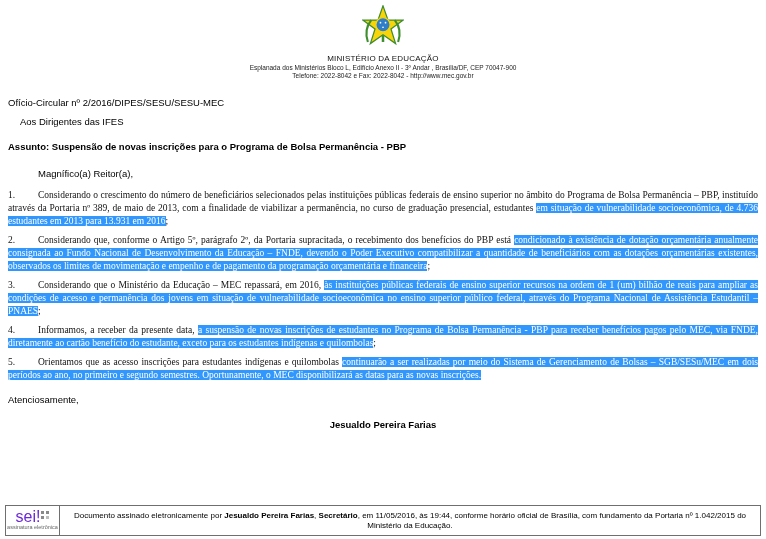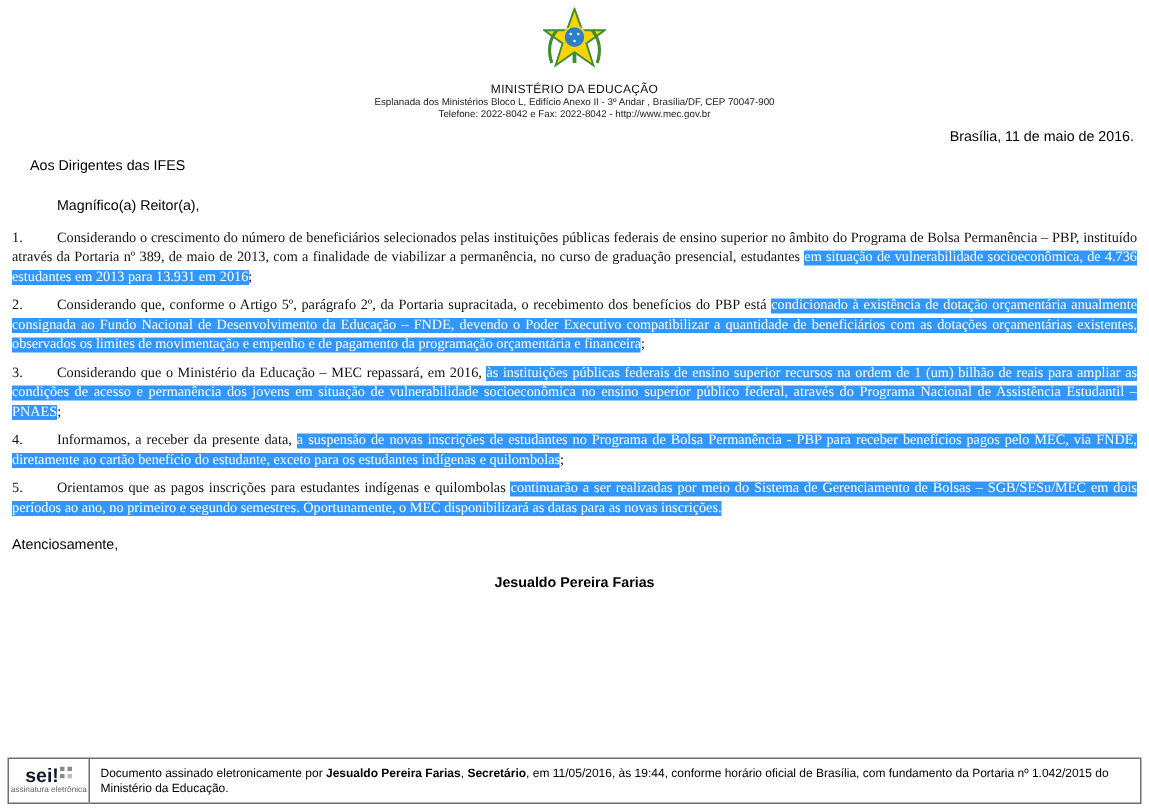--- a/index.html
+++ b/index.html
@@ -30,24 +30,24 @@
   .sig-title { font-size:9.5px; margin-top:7px; }
   .footer {
     position:absolute; left:5px; right:5px; bottom:3px;
     border:1px solid #6f6f6f; display:flex; align-items:stretch; min-height:31px; background:#fff;
   }
   .sei-cell {
     width:54px; border-right:1px solid #6f6f6f; display:flex; flex-direction:column;
     align-items:center; justify-content:center; padding:2px 1px;
   }
   .sei-row { display:flex; align-items:flex-start; }
-  .sei-word { font-weight:bold; font-size:13px; color:#0f172a; line-height:12px; }
+  .sei-word { font-weight:normal; font-size:16px; color:#6d28d9; line-height:12px; }
   .sei-grid { margin-left:1px; margin-top:0; }
   .sei-sub { font-size:5.5px; color:#666; margin-top:1px; text-align:center; line-height:6px; }
-  .footer-text { flex:1; font-size:8px; line-height:10px; padding:4px 7px; display:flex; align-items:center; color:#000; }
+  .footer-text { flex:1; font-size:8px; line-height:10px; padding:4px 7px; display:flex; align-items:center; color:#000;text-align:center; }
 </style>
 </head>
 <body>
 
 <div class="page">
 
   <div class="header">
     <div class="emblem">
       <svg width="42" height="42" viewBox="0 0 100 100" aria-hidden="true">
         <polygon fill="#f8d408" stroke="#3e8e2e" stroke-width="3" points="50,2 62,36 98,36 69,57 80,92 50,71 20,92 31,57 2,36 38,36"></polygon>
@@ -59,35 +59,39 @@
         <circle cx="56" cy="42" r="2" fill="#fff"></circle>
         <circle cx="50" cy="53" r="2" fill="#fff"></circle>
         <rect x="47" y="72" width="6" height="16" fill="#3e8e2e"></rect>
       </svg>
     </div>
     <div class="ministry">MINISTÉRIO DA EDUCAÇÃO</div>
     <div class="addr">Esplanada dos Ministérios Bloco L, Edifício Anexo II - 3º Andar , Brasília/DF, CEP 70047-900</div>
     <div class="addr">Telefone: 2022-8042 e Fax: 2022-8042 - http://www.mec.gov.br</div>
   </div>
 
+  <div class="line doc-number">Ofício-Circular nº 2/2016/DIPES/SESU/SESU-MEC</div>
 
-  <div class="line city-date">Brasília, 11 de maio de 2016.</div>
 
   <div class="line addressee">Aos Dirigentes das IFES</div>
 
+  <div class="line subject-line">
+    <span>Assunto:</span>
+    <span>Suspensão de novas inscrições para o Programa de Bolsa Permanência - PBP</span>
+  </div>
 
 
   <div class="line salutation">Magnífico(a) Reitor(a),</div>
 
   <div class="paras" id="paragraphs">
       <div class="para"><span class="para-num">1.</span><span>Considerando o crescimento do número de beneficiários selecionados pelas instituições públicas federais de ensino superior no âmbito do Programa de Bolsa Permanência – PBP, instituído através da Portaria nº 389, de maio de 2013, com a finalidade de viabilizar a permanência, no curso de graduação presencial, estudantes </span><span class="hl">em situação de vulnerabilidade socioeconômica, de 4.736 estudantes em 2013 para 13.931 em 2016</span><span>;</span></div>
       <div class="para"><span class="para-num">2.</span><span>Considerando que, conforme o Artigo 5º, parágrafo 2º, da Portaria supracitada, o recebimento dos benefícios do PBP está </span><span class="hl">condicionado à existência de dotação orçamentária anualmente consignada ao Fundo Nacional de Desenvolvimento da Educação – FNDE, devendo o Poder Executivo compatibilizar a quantidade de beneficiários com as dotações orçamentárias existentes, observados os limites de movimentação e empenho e de pagamento da programação orçamentária e financeira</span><span>;</span></div>
       <div class="para"><span class="para-num">3.</span><span>Considerando que o Ministério da Educação – MEC repassará, em 2016, </span><span class="hl">às instituições públicas federais de ensino superior recursos na ordem de 1 (um) bilhão de reais para ampliar as condições de acesso e permanência dos jovens em situação de vulnerabilidade socioeconômica no ensino superior público federal, através do Programa Nacional de Assistência Estudantil – PNAES</span><span>;</span></div>
       <div class="para"><span class="para-num">4.</span><span>Informamos, a receber da presente data, </span><span class="hl">a suspensão de novas inscrições de estudantes no Programa de Bolsa Permanência - PBP para receber benefícios pagos pelo MEC, via FNDE, diretamente ao cartão benefício do estudante, exceto para os estudantes indígenas e quilombolas</span><span>;</span></div>
-      <div class="para"><span class="para-num">5.</span><span>Orientamos que as pagos inscrições para estudantes indígenas e quilombolas </span><span class="hl">continuarão a ser realizadas por meio do Sistema de Gerenciamento de Bolsas – SGB/SESu/MEC em dois períodos ao ano, no primeiro e segundo semestres. Oportunamente, o MEC disponibilizará as datas para as novas inscrições.</span></div>
+      <div class="para"><span class="para-num">5.</span><span>Orientamos que as acesso inscrições para estudantes indígenas e quilombolas </span><span class="hl">continuarão a ser realizadas por meio do Sistema de Gerenciamento de Bolsas – SGB/SESu/MEC em dois períodos ao ano, no primeiro e segundo semestres. Oportunamente, o MEC disponibilizará as datas para as novas inscrições.</span></div>
     </div>
 
   <div class="line closing">Atenciosamente,</div>
 
   <div class="sig">
     <div class="sig-name">Jesualdo Pereira Farias</div>
   </div>
 
   <div class="footer">
     <div class="sei-cell">

